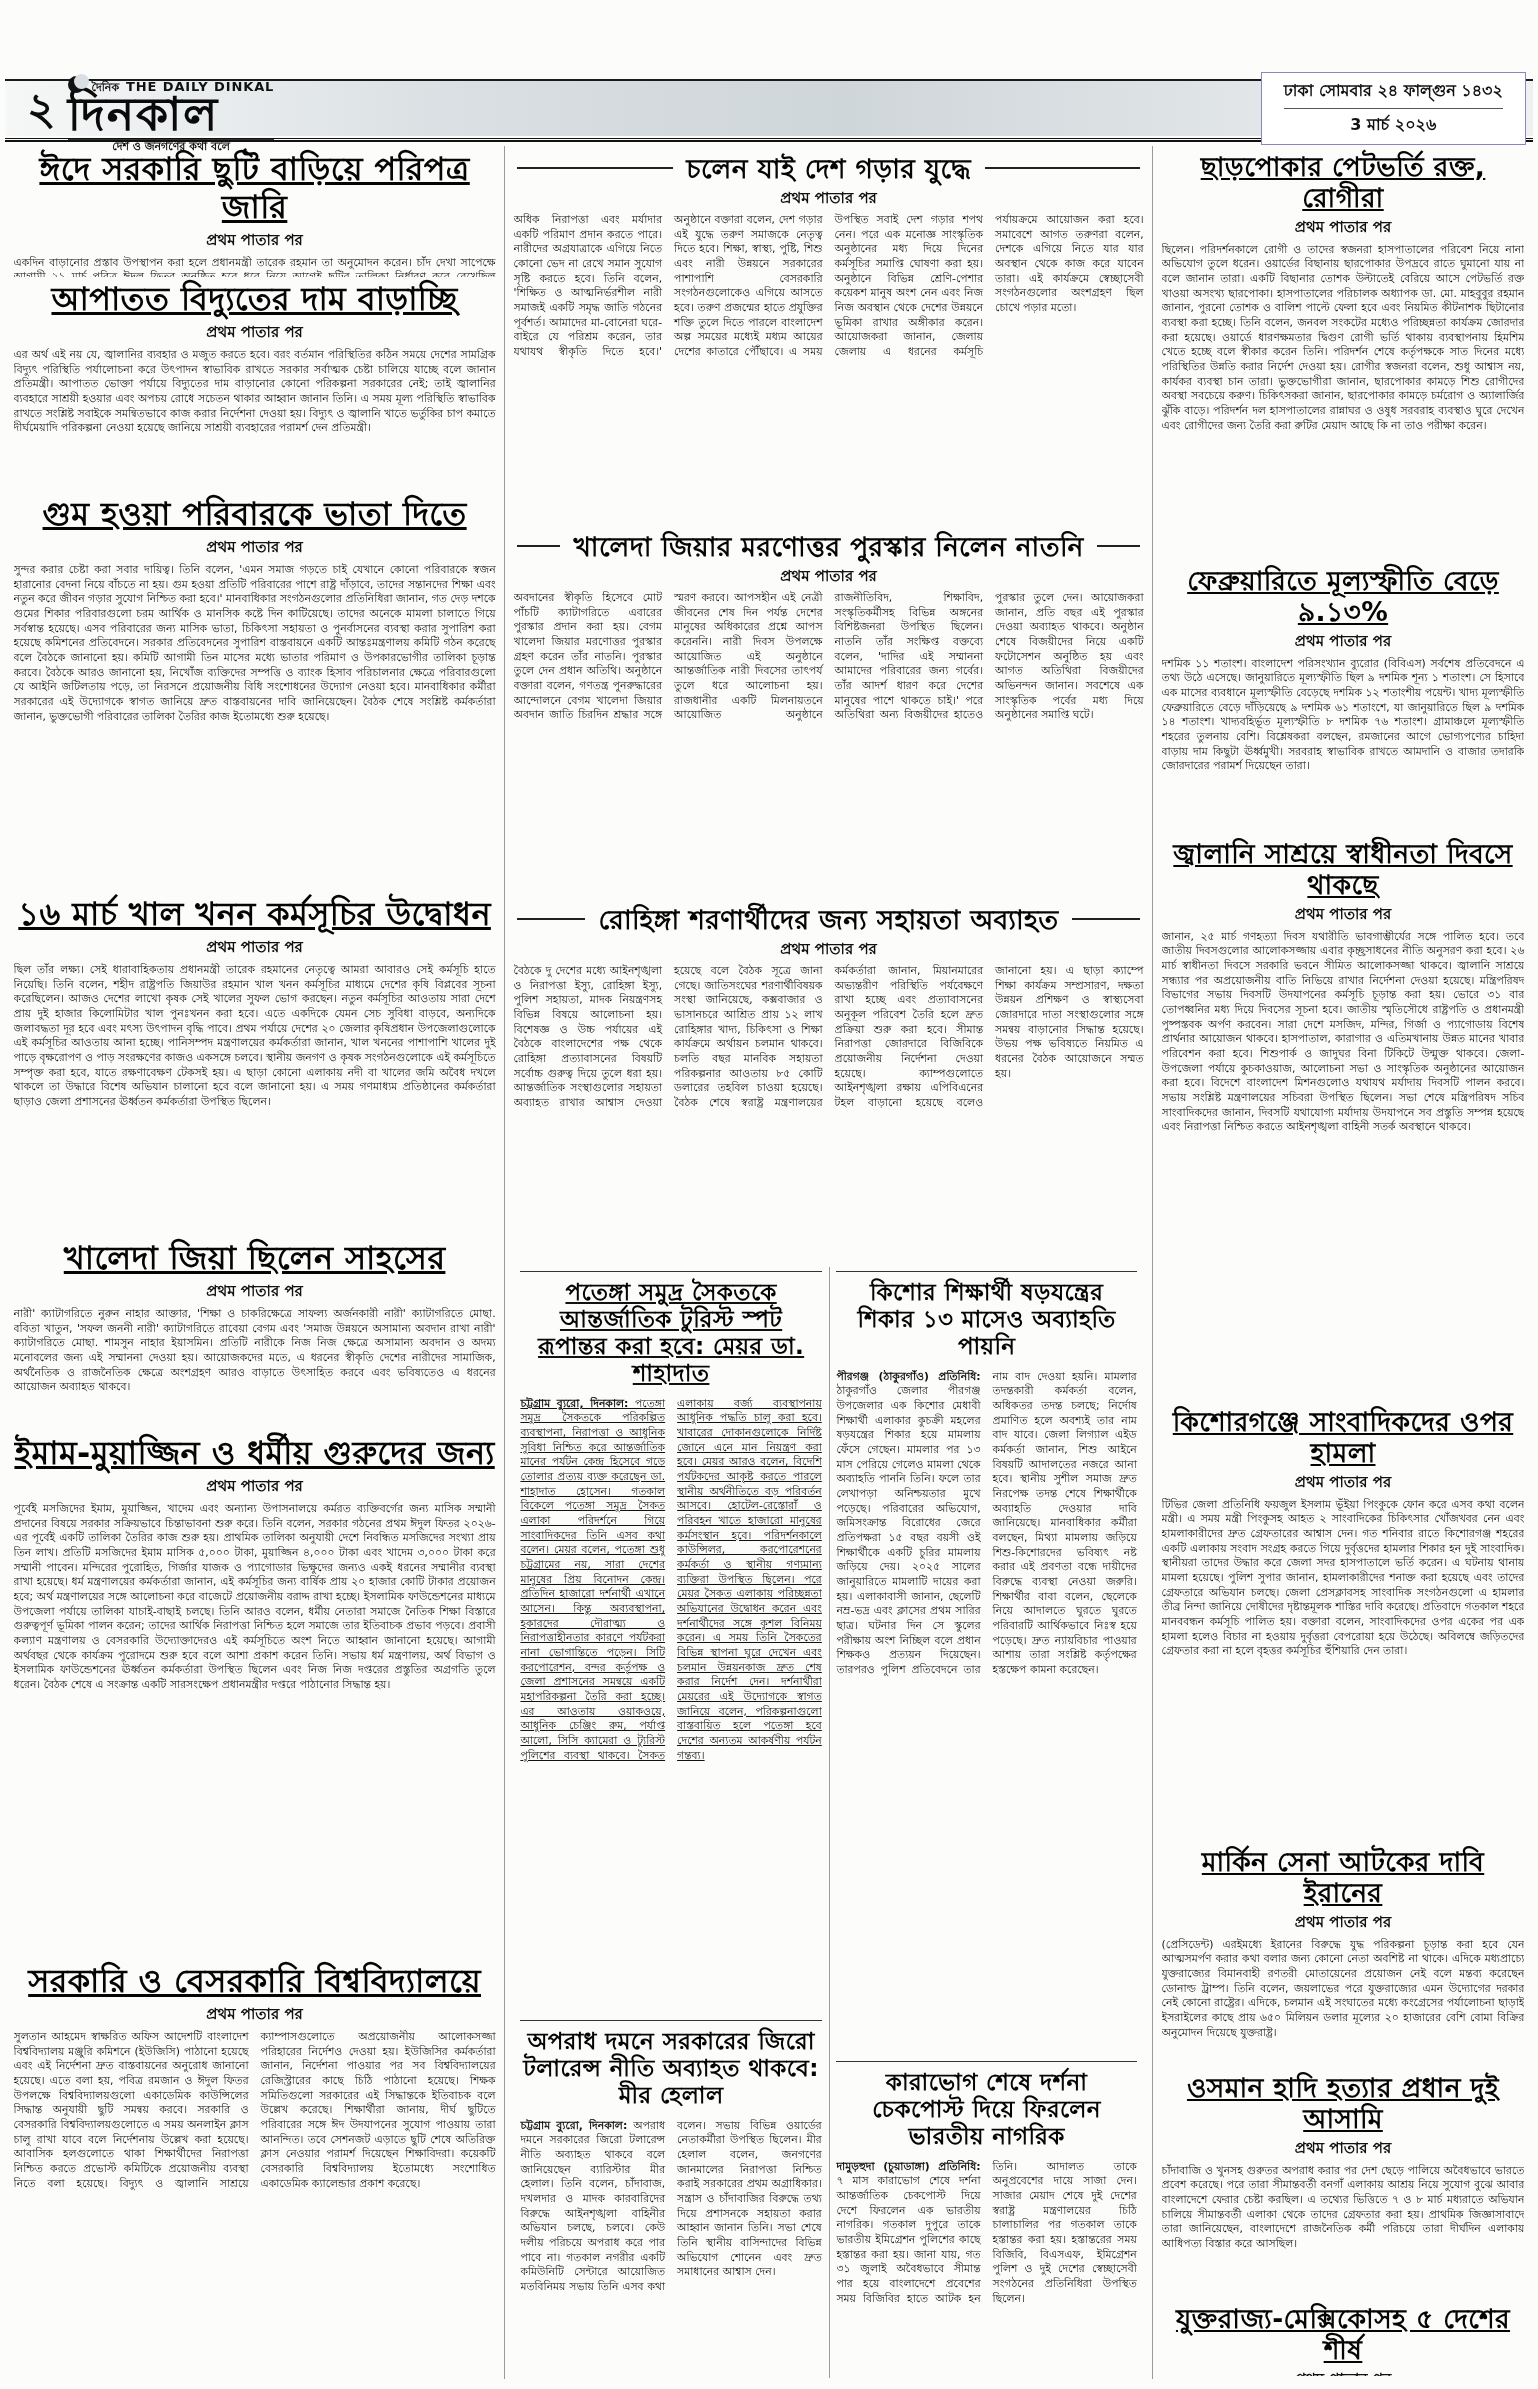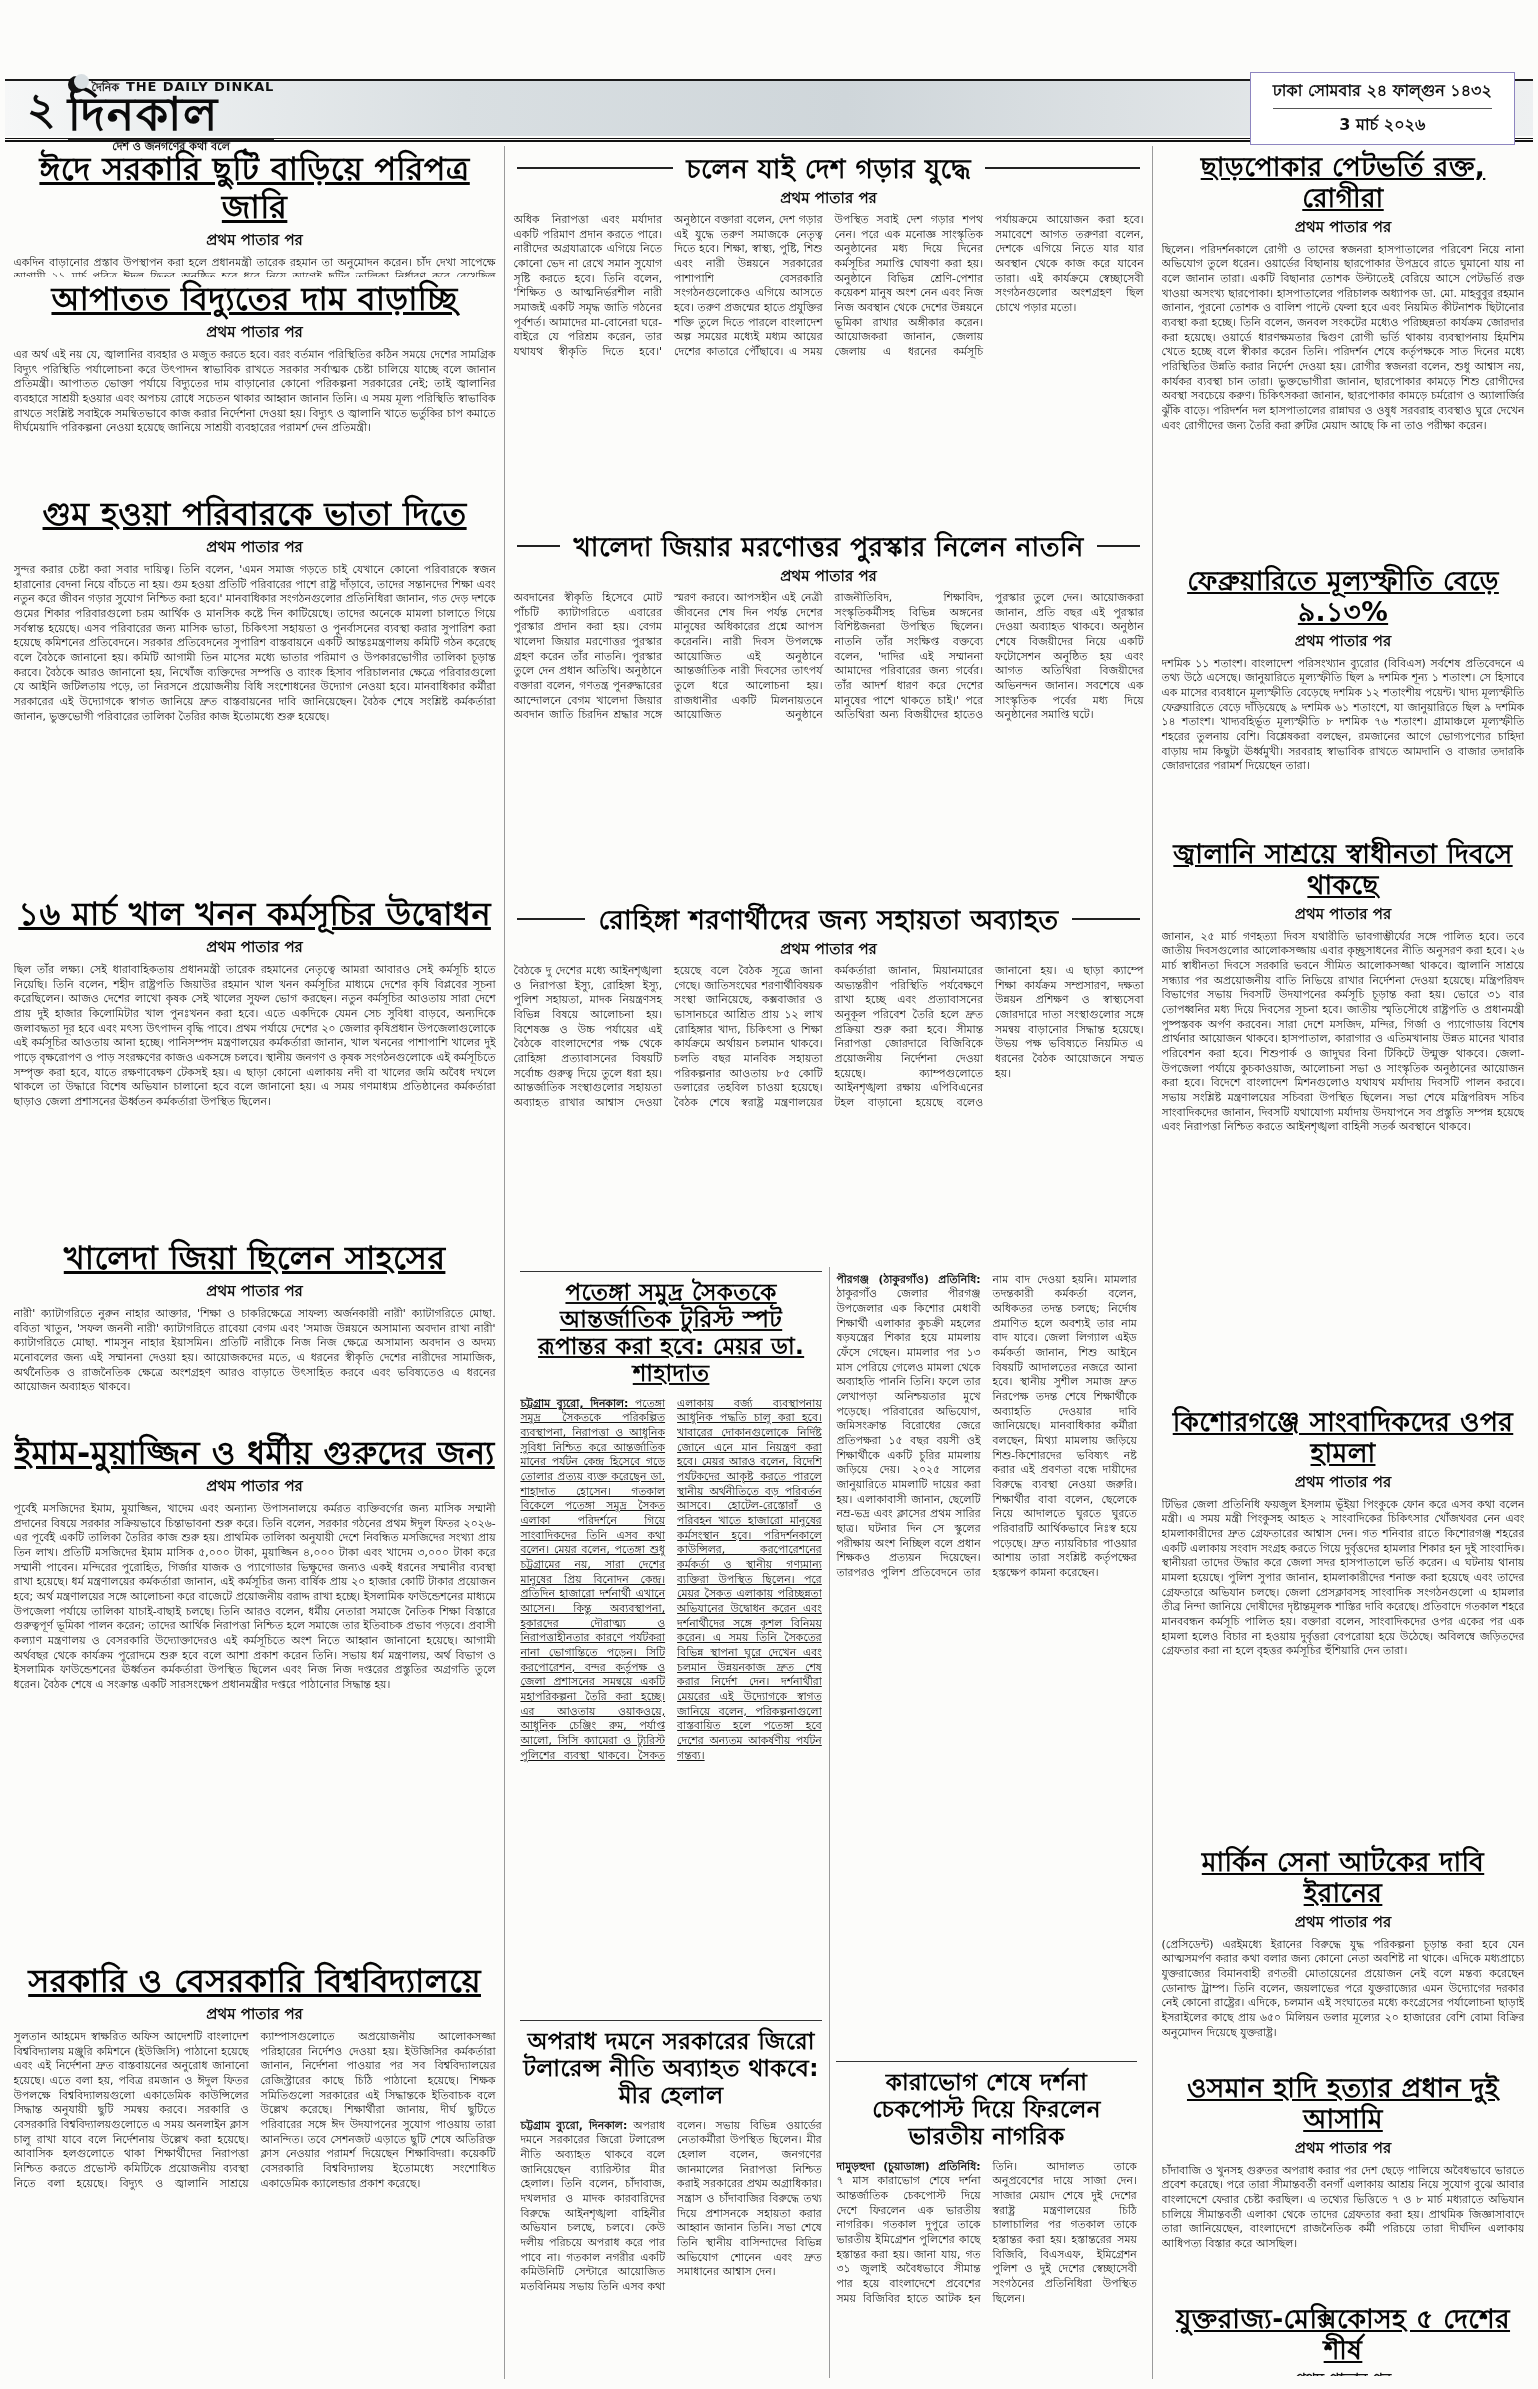--- a/index.html
+++ b/index.html
@@ -19,21 +19,21 @@
   .pageno{font-size:44px;font-weight:bold;color:#0c0c0c;margin:0 12px 0 22px;line-height:1;}
   .logoblock{position:relative;top:5.1px;line-height:1;}
   .logo-topline{display:flex;align-items:flex-end;gap:6.8px;}
   .crescent{width:17px;height:17px;border-radius:50%;background:#111;position:relative;display:inline-block;}
   .crescent::after{content:"";position:absolute;left:6px;top:-1.7px;width:15.4px;height:15.4px;border-radius:50%;background:#d9dfe2;}
   .logo-daily{font-size:11px;font-weight:bold;}
   .logo-eng{font-size:13px;font-weight:bold;letter-spacing:0.9px;}
   .logo-main{font-size:46px;font-weight:bold;letter-spacing:1.7px;color:#0a0a0a;margin-top:-1.7px;}
   .logo-slogan{font-size:11px;font-weight:bold;text-align:center;border-top:0.9px solid #333;margin-top:1.7px;padding-top:0.9px;}
   .datebox{
-    margin-left:auto;margin-right:18px;border:1.7px solid #8d85c0;background:#fff;
+    margin-left:auto;margin-right:7px;border:1.7px solid #8d85c0;background:#fff;
     padding:5.1px 22px;text-align:center;font-size:16px;font-weight:bold;
   }
   .datebox .d1{padding-bottom:3.4px;border-bottom:0.9px solid #555;}
   .datebox .d2{padding-top:3.4px;}
   .mast-rule{height:0;border-top:1.7px solid #111;border-bottom:3.4px solid #111;margin:1.7px 5.1px 0 5.1px;
     border-top-width:0.9px;}
   .mast-rule{border-top:0.9px solid #111;height:1.7px;background:transparent;border-bottom:2.6px solid #111;}
   
   .grid{display:grid;grid-template-columns:499px 648px 1fr;margin:3.4px 5.1px 0 5.1px;}
   .band{padding:1.7px 8.5px 0 8.5px;overflow:hidden;}
@@ -148,20 +148,21 @@
               <div class="hl big">পতেঙ্গা সমুদ্র সৈকতকে আন্তর্জাতিক টুরিস্ট স্পট রূপান্তর করা হবে: মেয়র ডা. শাহাদাত</div>
               <div class="abody" style="column-count: 2; margin-top: 5.1px;"><b>চট্টগ্রাম ব্যুরো, দিনকাল: </b>পতেঙ্গা সমুদ্র সৈকতকে পরিকল্পিত ব্যবস্থাপনা, নিরাপত্তা ও আধুনিক সুবিধা নিশ্চিত করে আন্তর্জাতিক মানের পর্যটন কেন্দ্র হিসেবে গড়ে তোলার প্রত্যয় ব্যক্ত করেছেন ডা. শাহাদাত হোসেন। গতকাল বিকেলে পতেঙ্গা সমুদ্র সৈকত এলাকা পরিদর্শনে গিয়ে সাংবাদিকদের তিনি এসব কথা বলেন। মেয়র বলেন, পতেঙ্গা শুধু চট্টগ্রামের নয়, সারা দেশের মানুষের প্রিয় বিনোদন কেন্দ্র। প্রতিদিন হাজারো দর্শনার্থী এখানে আসেন। কিন্তু অব্যবস্থাপনা, হকারদের দৌরাত্ম্য ও নিরাপত্তাহীনতার কারণে পর্যটকরা নানা ভোগান্তিতে পড়েন। সিটি করপোরেশন, বন্দর কর্তৃপক্ষ ও জেলা প্রশাসনের সমন্বয়ে একটি মহাপরিকল্পনা তৈরি করা হচ্ছে। এর আওতায় ওয়াকওয়ে, আধুনিক চেঞ্জিং রুম, পর্যাপ্ত আলো, সিসি ক্যামেরা ও ট্যুরিস্ট পুলিশের ব্যবস্থা থাকবে। সৈকত এলাকায় বর্জ্য ব্যবস্থাপনায় আধুনিক পদ্ধতি চালু করা হবে। খাবারের দোকানগুলোকে নির্দিষ্ট জোনে এনে মান নিয়ন্ত্রণ করা হবে। মেয়র আরও বলেন, বিদেশি পর্যটকদের আকৃষ্ট করতে পারলে স্থানীয় অর্থনীতিতে বড় পরিবর্তন আসবে। হোটেল-রেস্তোরাঁ ও পরিবহন খাতে হাজারো মানুষের কর্মসংস্থান হবে। পরিদর্শনকালে কাউন্সিলর, করপোরেশনের কর্মকর্তা ও স্থানীয় গণ্যমান্য ব্যক্তিরা উপস্থিত ছিলেন। পরে মেয়র সৈকত এলাকায় পরিচ্ছন্নতা অভিযানের উদ্বোধন করেন এবং দর্শনার্থীদের সঙ্গে কুশল বিনিময় করেন। এ সময় তিনি সৈকতের বিভিন্ন স্থাপনা ঘুরে দেখেন এবং চলমান উন্নয়নকাজ দ্রুত শেষ করার নির্দেশ দেন। দর্শনার্থীরা মেয়রের এই উদ্যোগকে স্বাগত জানিয়ে বলেন, পরিকল্পনাগুলো বাস্তবায়িত হলে পতেঙ্গা হবে দেশের অন্যতম আকর্ষণীয় পর্যটন গন্তব্য।</div>
             </article>
             <article style="height: 362px;">
               <div class="hl big">অপরাধ দমনে সরকারের জিরো টলারেন্স নীতি অব্যাহত থাকবে: মীর হেলাল</div>
               <div class="abody" style="column-count: 2; margin-top: 5.1px;"><b>চট্টগ্রাম ব্যুরো, দিনকাল: </b>অপরাধ দমনে সরকারের জিরো টলারেন্স নীতি অব্যাহত থাকবে বলে জানিয়েছেন ব্যারিস্টার মীর হেলাল। তিনি বলেন, চাঁদাবাজ, দখলদার ও মাদক কারবারিদের বিরুদ্ধে আইনশৃঙ্খলা বাহিনীর অভিযান চলছে, চলবে। কেউ দলীয় পরিচয়ে অপরাধ করে পার পাবে না। গতকাল নগরীর একটি কমিউনিটি সেন্টারে আয়োজিত মতবিনিময় সভায় তিনি এসব কথা বলেন। সভায় বিভিন্ন ওয়ার্ডের নেতাকর্মীরা উপস্থিত ছিলেন। মীর হেলাল বলেন, জনগণের জানমালের নিরাপত্তা নিশ্চিত করাই সরকারের প্রথম অগ্রাধিকার। সন্ত্রাস ও চাঁদাবাজির বিরুদ্ধে তথ্য দিয়ে প্রশাসনকে সহায়তা করার আহ্বান জানান তিনি। সভা শেষে তিনি স্থানীয় বাসিন্দাদের বিভিন্ন অভিযোগ শোনেন এবং দ্রুত সমাধানের আশ্বাস দেন।</div>
             </article>
           </div>
         <div id="band-mid-br">
             <article style="height: 790px;">
+              <div class="hl big">কিশোর শিক্ষার্থী ষড়যন্ত্রের শিকার ১৩ মাসেও অব্যাহতি পায়নি</div>
               <div class="abody" style="column-count: 2; margin-top: 5.1px;"><b>পীরগঞ্জ (ঠাকুরগাঁও) প্রতিনিধি: </b>ঠাকুরগাঁও জেলার পীরগঞ্জ উপজেলার এক কিশোর মেধাবী শিক্ষার্থী এলাকার কুচক্রী মহলের ষড়যন্ত্রের শিকার হয়ে মামলায় ফেঁসে গেছেন। মামলার পর ১৩ মাস পেরিয়ে গেলেও মামলা থেকে অব্যাহতি পাননি তিনি। ফলে তার লেখাপড়া অনিশ্চয়তার মুখে পড়েছে। পরিবারের অভিযোগ, জমিসংক্রান্ত বিরোধের জেরে প্রতিপক্ষরা ১৫ বছর বয়সী ওই শিক্ষার্থীকে একটি চুরির মামলায় জড়িয়ে দেয়। ২০২৫ সালের জানুয়ারিতে মামলাটি দায়ের করা হয়। এলাকাবাসী জানান, ছেলেটি নম্র-ভদ্র এবং ক্লাসের প্রথম সারির ছাত্র। ঘটনার দিন সে স্কুলের পরীক্ষায় অংশ নিচ্ছিল বলে প্রধান শিক্ষকও প্রত্যয়ন দিয়েছেন। তারপরও পুলিশ প্রতিবেদনে তার নাম বাদ দেওয়া হয়নি। মামলার তদন্তকারী কর্মকর্তা বলেন, অধিকতর তদন্ত চলছে; নির্দোষ প্রমাণিত হলে অবশ্যই তার নাম বাদ যাবে। জেলা লিগ্যাল এইড কর্মকর্তা জানান, শিশু আইনে বিষয়টি আদালতের নজরে আনা হবে। স্থানীয় সুশীল সমাজ দ্রুত নিরপেক্ষ তদন্ত শেষে শিক্ষার্থীকে অব্যাহতি দেওয়ার দাবি জানিয়েছে। মানবাধিকার কর্মীরা বলছেন, মিথ্যা মামলায় জড়িয়ে শিশু-কিশোরদের ভবিষ্যৎ নষ্ট করার এই প্রবণতা বন্ধে দায়ীদের বিরুদ্ধে ব্যবস্থা নেওয়া জরুরি। শিক্ষার্থীর বাবা বলেন, ছেলেকে নিয়ে আদালতে ঘুরতে ঘুরতে পরিবারটি আর্থিকভাবে নিঃস্ব হয়ে পড়েছে। দ্রুত ন্যায়বিচার পাওয়ার আশায় তারা সংশ্লিষ্ট কর্তৃপক্ষের হস্তক্ষেপ কামনা করেছেন।</div>
             </article>
             <article style="height: 320px;">
               <div class="hl big">কারাভোগ শেষে দর্শনা চেকপোস্ট দিয়ে ফিরলেন ভারতীয় নাগরিক</div>
               <div class="abody" style="column-count: 2; margin-top: 5.1px;"><b>দামুড়হুদা (চুয়াডাঙ্গা) প্রতিনিধি: </b>৭ মাস কারাভোগ শেষে দর্শনা আন্তর্জাতিক চেকপোস্ট দিয়ে দেশে ফিরলেন এক ভারতীয় নাগরিক। গতকাল দুপুরে তাকে ভারতীয় ইমিগ্রেশন পুলিশের কাছে হস্তান্তর করা হয়। জানা যায়, গত ৩১ জুলাই অবৈধভাবে সীমান্ত পার হয়ে বাংলাদেশে প্রবেশের সময় বিজিবির হাতে আটক হন তিনি। আদালত তাকে অনুপ্রবেশের দায়ে সাজা দেন। সাজার মেয়াদ শেষে দুই দেশের স্বরাষ্ট্র মন্ত্রণালয়ের চিঠি চালাচালির পর গতকাল তাকে হস্তান্তর করা হয়। হস্তান্তরের সময় বিজিবি, বিএসএফ, ইমিগ্রেশন পুলিশ ও দুই দেশের স্বেচ্ছাসেবী সংগঠনের প্রতিনিধিরা উপস্থিত ছিলেন।</div>
             </article>
           </div>
       </div>
     </div>
     <div class="band rt" id="band-right">

